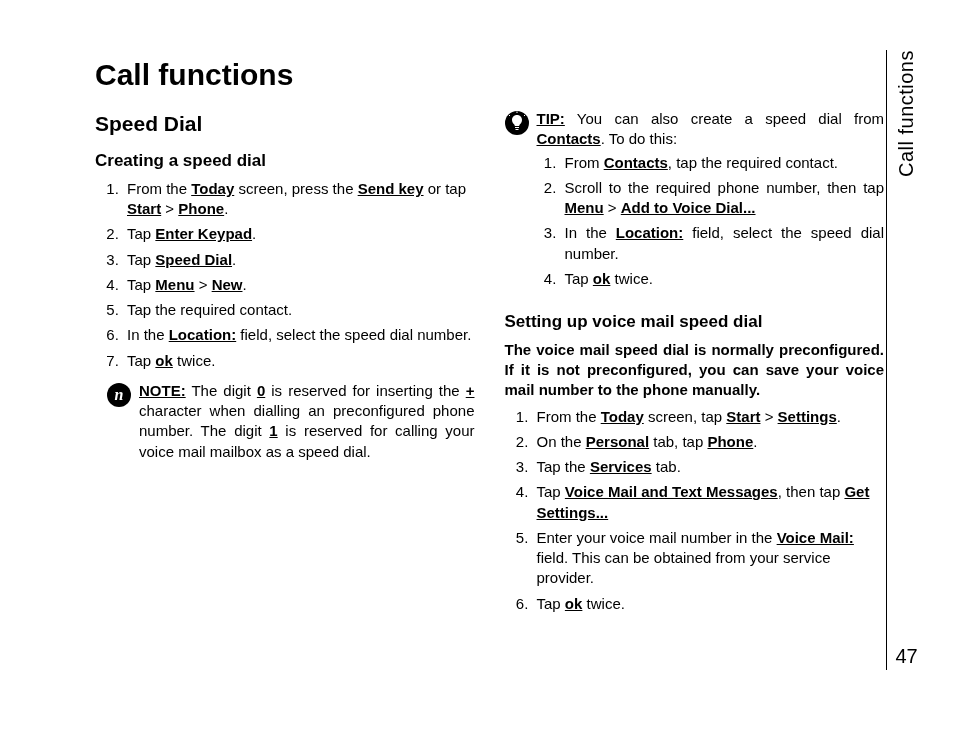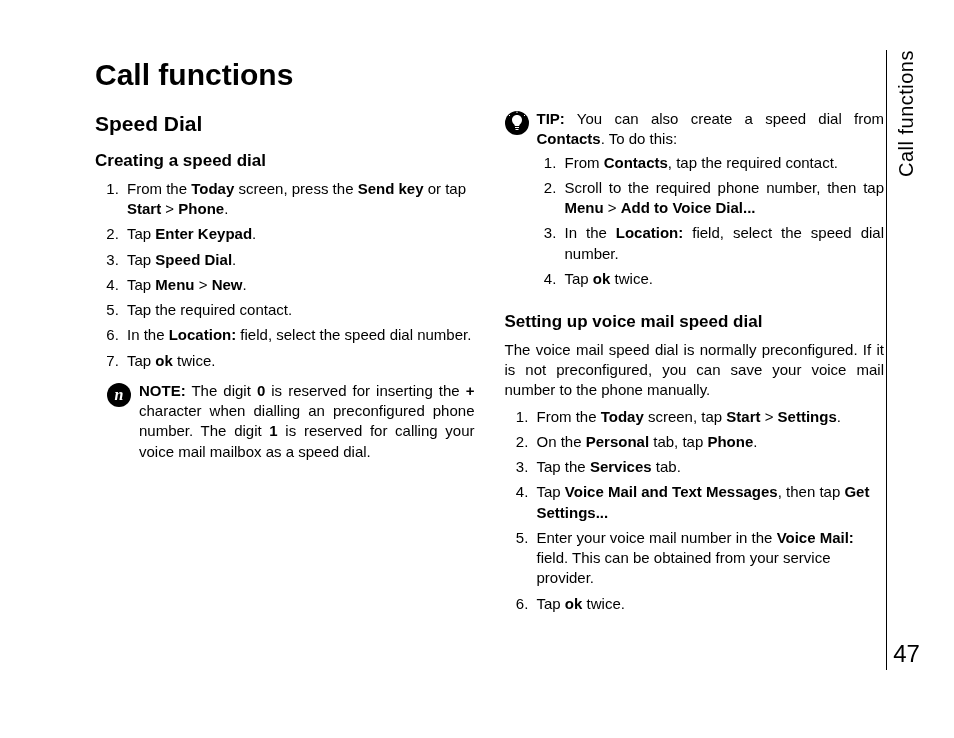--- a/index.html
+++ b/index.html
@@ -72,23 +72,23 @@
       justify-content: space-between;
       align-items: center;
       padding-left: 6px;
     }
     .side-text {
       writing-mode: vertical-rl;
       transform: rotate(180deg);
       font-size: 20px;
       letter-spacing: 0.5px;
     }
-    .page-num { font-size: 24px; }
-    b { font-weight: bold; }
-    .justify { text-align: justify; }
+    .page-num { font-size: 20px; }
+    b { font-weight: bold; text-decoration: underline; }
+    .justify { text-align: justify; font-weight: bold; }
   </style>
 </head>
 <body>
 
 <div class="content">
   <div class="col">
     <h1>Call functions</h1>
     <h2>Speed Dial</h2>
     <h3>Creating a speed dial</h3>
     <ol>

